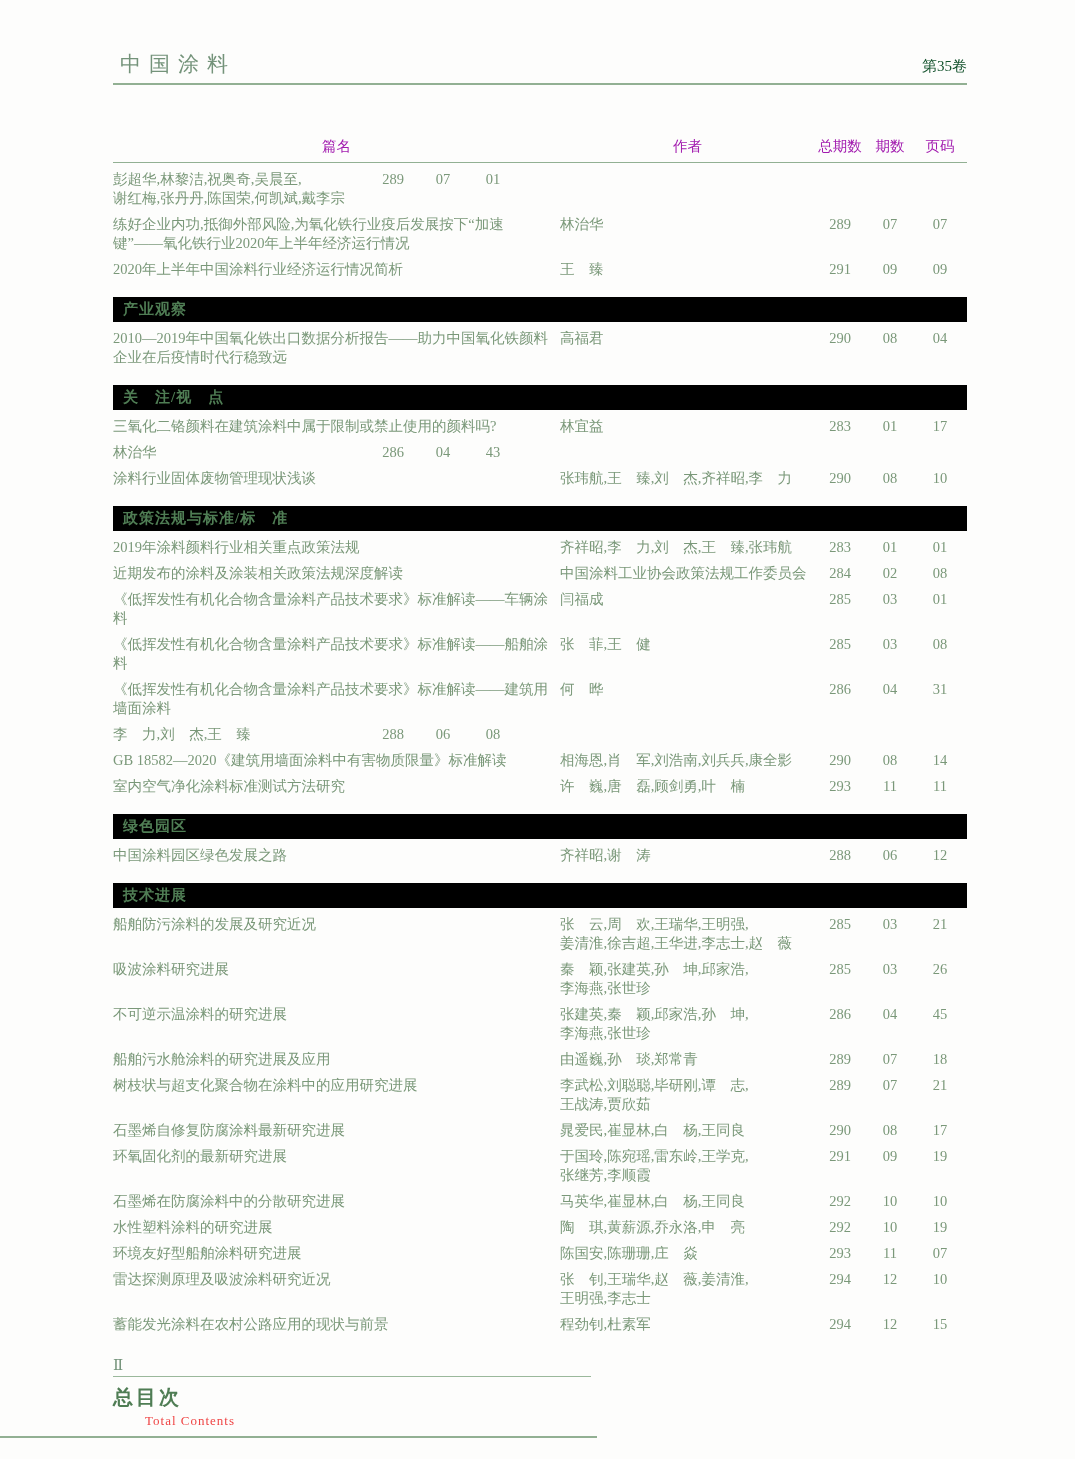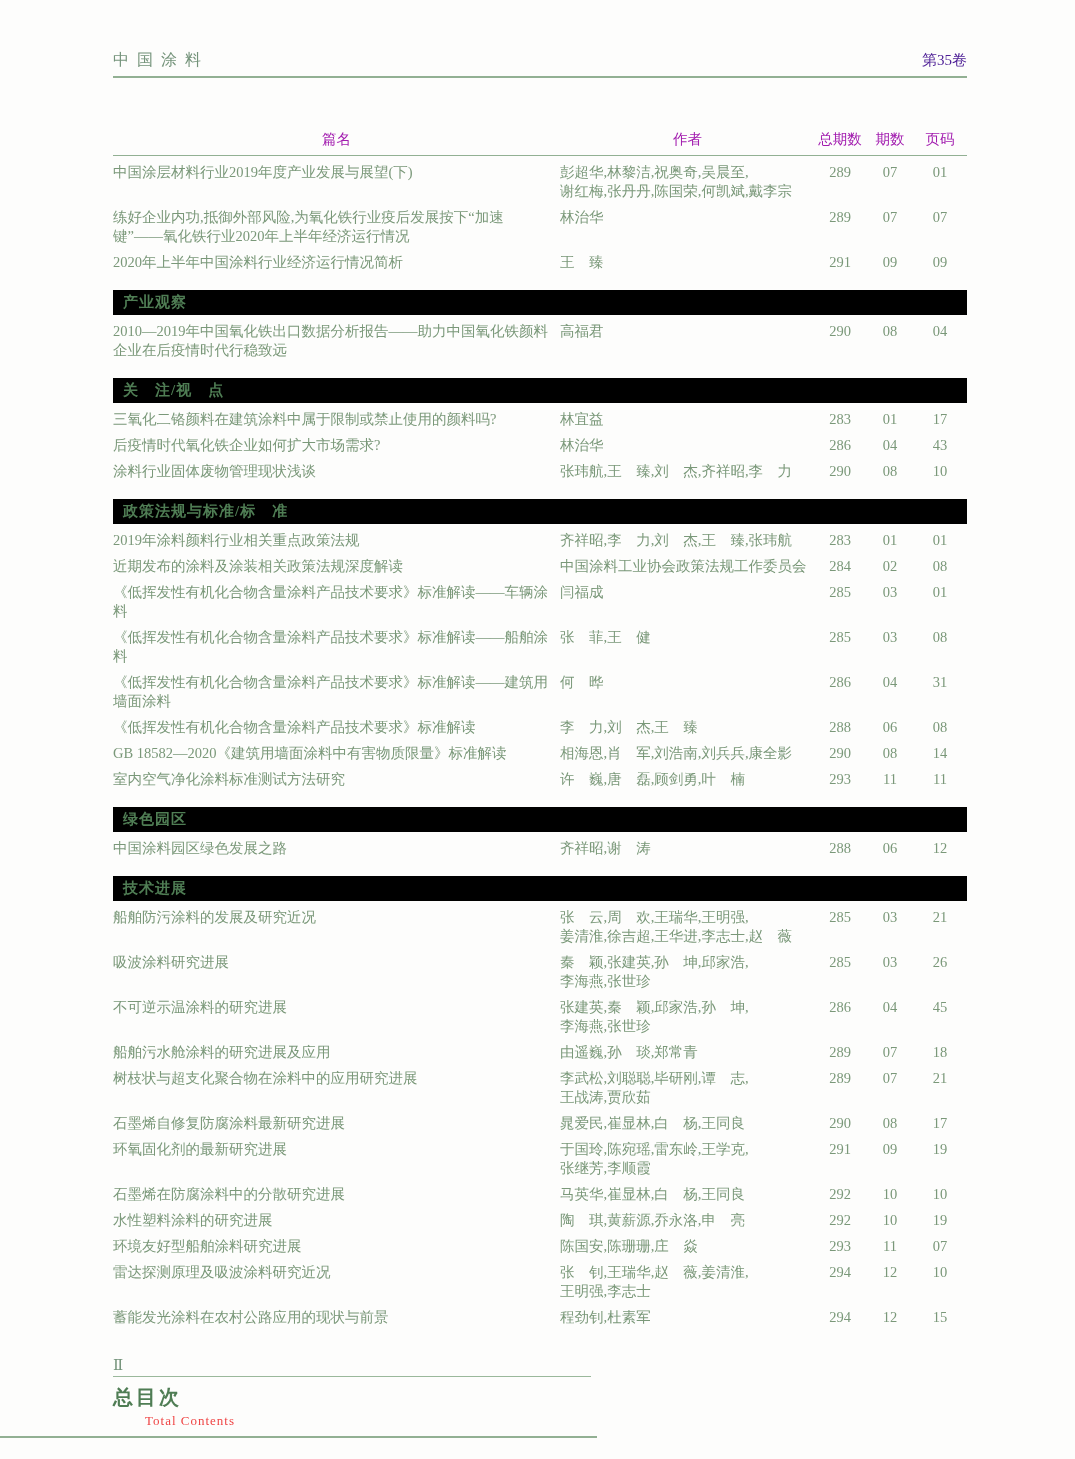--- a/index.html
+++ b/index.html
@@ -9,22 +9,22 @@
     margin:0 auto;
     background:#fdfdfc;
     box-sizing:border-box;
     padding:50px 108px 0 113px;
     font-family:"Liberation Serif","DejaVu Serif",serif;
     color:#7a9879;
     overflow:hidden;
   }
   
   .header-bar { display:flex; justify-content:space-between; align-items:baseline; }
-  .journal-title { font-size:16px; letter-spacing:8px; color:#74937a; }
-  .volume { font-size:15px; color:#4c1d95; }
+  .journal-title { font-size:21px; letter-spacing:8px; color:#74937a;margin-left:7px; }
+  .volume { font-size:15px; color:#14532d; }
   .header-rule { border-bottom:2px solid #92b093; margin-top:5px; }
 
   
   .thead {
     display:flex; align-items:flex-end;
     margin-top:52px; padding-bottom:6px;
     border-bottom:1.5px solid #92b093;
     font-size:14.5px; color:#a21caf;
   }
   .h-title  { width:447px; text-align:center; box-sizing:border-box; }
@@ -80,21 +80,20 @@
 
   <div class="thead">
     <div class="h-title">篇名</div>
     <div class="h-author">作者</div>
     <div class="h-num">总期数</div>
     <div class="h-num">期数</div>
     <div class="h-num">页码</div>
   </div>
 
   <div class="row">
-    <div class="c-title">中国涂层材料行业2019年度产业发展与展望(下)</div>
     <div class="c-author">彭超华,林黎洁,祝奥奇,吴晨至,
 谢红梅,张丹丹,陈国荣,何凯斌,戴李宗</div>
     <div class="c-num">289</div>
     <div class="c-num">07</div>
     <div class="c-num">01</div>
   </div>
   <div class="row">
     <div class="c-title">练好企业内功,抵御外部风险,为氧化铁行业疫后发展按下“加速键”——氧化铁行业2020年上半年经济运行情况</div>
     <div class="c-author">林治华</div>
     <div class="c-num">289</div>
@@ -120,21 +119,20 @@
 
   <div class="banner">关　注/视　点</div>
   <div class="row">
     <div class="c-title">三氧化二铬颜料在建筑涂料中属于限制或禁止使用的颜料吗?</div>
     <div class="c-author">林宜益</div>
     <div class="c-num">283</div>
     <div class="c-num">01</div>
     <div class="c-num">17</div>
   </div>
   <div class="row">
-    <div class="c-title">后疫情时代氧化铁企业如何扩大市场需求?</div>
     <div class="c-author">林治华</div>
     <div class="c-num">286</div>
     <div class="c-num">04</div>
     <div class="c-num">43</div>
   </div>
   <div class="row">
     <div class="c-title">涂料行业固体废物管理现状浅谈</div>
     <div class="c-author">张玮航,王　臻,刘　杰,齐祥昭,李　力</div>
     <div class="c-num">290</div>
     <div class="c-num">08</div>
@@ -171,21 +169,20 @@
     <div class="c-num">08</div>
   </div>
   <div class="row">
     <div class="c-title">《低挥发性有机化合物含量涂料产品技术要求》标准解读——建筑用墙面涂料</div>
     <div class="c-author">何　晔</div>
     <div class="c-num">286</div>
     <div class="c-num">04</div>
     <div class="c-num">31</div>
   </div>
   <div class="row">
-    <div class="c-title">《低挥发性有机化合物含量涂料产品技术要求》标准解读</div>
     <div class="c-author">李　力,刘　杰,王　臻</div>
     <div class="c-num">288</div>
     <div class="c-num">06</div>
     <div class="c-num">08</div>
   </div>
   <div class="row">
     <div class="c-title">GB 18582—2020《建筑用墙面涂料中有害物质限量》标准解读</div>
     <div class="c-author">相海恩,肖　军,刘浩南,刘兵兵,康全影</div>
     <div class="c-num">290</div>
     <div class="c-num">08</div>

